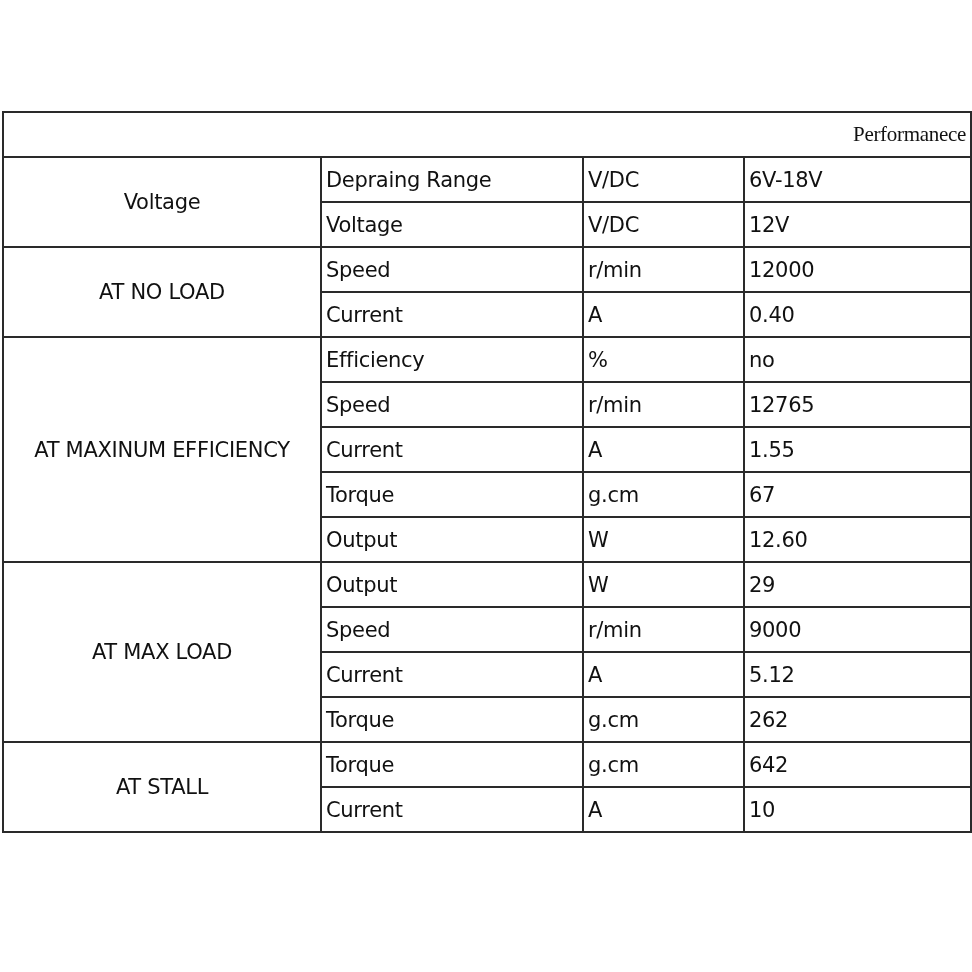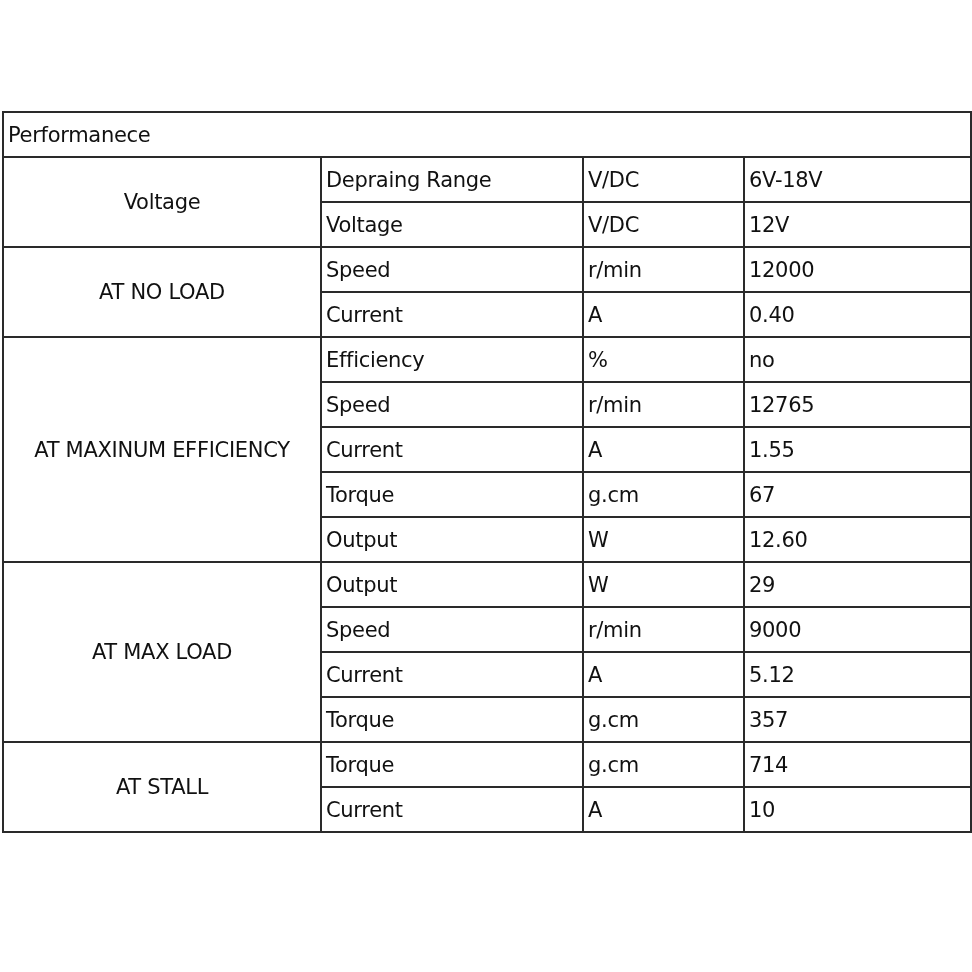--- a/index.html
+++ b/index.html
@@ -3,21 +3,21 @@
 <meta charset="utf-8">
 <style>
   html, body { margin:0; padding:0; background:#ffffff; }
   body { width:972px; height:972px; position:relative; overflow:hidden;
          font-family:"DejaVu Sans", "Liberation Sans", sans-serif; color:#111; }
   table.spec { position:absolute; left:2px; top:111px; width:968px;
                border-collapse:collapse; table-layout:fixed; }
   table.spec td { border:2px solid #2a2a2a; height:43px; padding:0 4px;
                   font-size:21px; letter-spacing:-0.3px; vertical-align:middle;
                   white-space:nowrap; overflow:hidden; }
-  td.title { text-align:left; padding-left:6px; height:44px; }
+  td.title { text-align:right; padding-left:6px; height:44px;font-family:Liberation Serif, serif; }
   td.group { text-align:center; }
   col.c1 { width:318px; } col.c2 { width:262px; } col.c3 { width:161px; } col.c4 { width:227px; }
 </style>
 </head>
 <body>
 
 <table class="spec">
   <colgroup>
       <col class="c1">
       <col class="c2">
@@ -88,27 +88,27 @@
         <td>9000</td>
       </tr>
       <tr>
         <td>Current</td>
         <td>A</td>
         <td>5.12</td>
       </tr>
       <tr>
         <td>Torque</td>
         <td>g.cm</td>
-        <td>357</td>
+        <td>262</td>
       </tr>
       <tr>
         <td class="group" rowspan="2">AT STALL</td>
         <td>Torque</td>
         <td>g.cm</td>
-        <td>714</td>
+        <td>642</td>
       </tr>
       <tr>
         <td>Current</td>
         <td>A</td>
         <td>10</td>
       </tr>
     </tbody>
 </table>
 
 </body></html>

